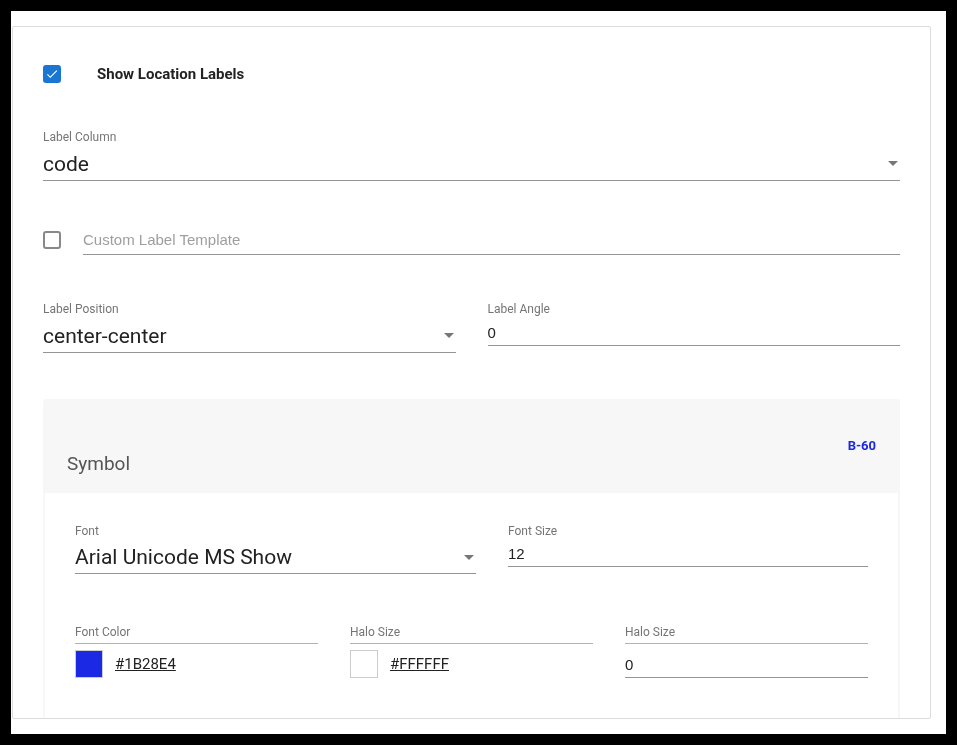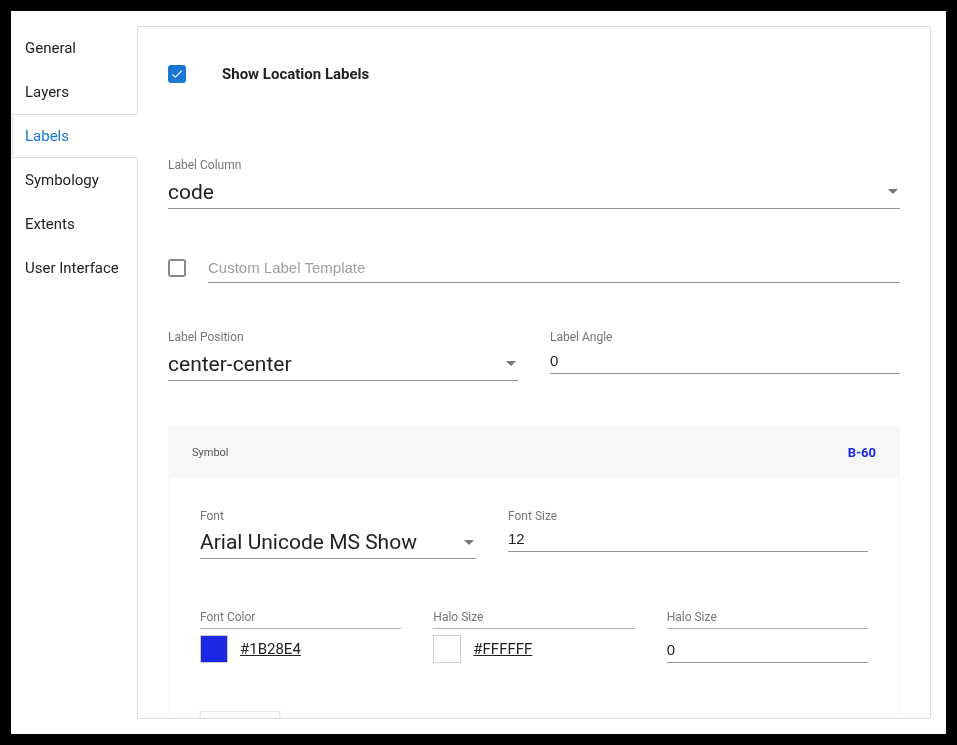--- a/index.html
+++ b/index.html
@@ -67,21 +67,21 @@
     background: #1976d2;
     border-color: #1976d2;
   }
   .checkbox.checked svg { display: block; }
   .checkbox svg { display: none; width: 14px; height: 14px; }
   .bold-label {
     font-weight: 700;
     font-size: 15px;
     color: #222;
   }
-  .field-block { margin-top: 74px; }
+  .field-block { margin-top: 46px; }
   .small-label {
     font-size: 12px;
     color: #757575;
     line-height: 1.4;
   }
   .select-row, .input-row {
     display: flex;
     align-items: center;
     justify-content: space-between;
     border-bottom: 1px solid rgba(0,0,0,0.42);
@@ -138,22 +138,23 @@
     margin-top: 46px;
     padding-bottom: 10px;
   }
   .symbol-header {
     display: flex;
     justify-content: space-between;
     align-items: center;
     padding: 18px 24px;
   }
   .symbol-title {
-    font-size: 11px;
+    font-size: 19px;
     color: #555;
+    margin-top: 35px;
   }
   .symbol-code {
     font-size: 13px;
     font-weight: 700;
     color: #1b28e4;
   }
   .symbol-body {
     background: #fff;
     margin: 0 2px;
     padding: 30px 30px 42px 30px;
@@ -204,28 +205,20 @@
     align-items: center;
     justify-content: center;
     cursor: pointer;
   }
 </style>
 </head>
 <body>
 
 <div class="frame">
 
-  <div class="sidebar">
-    <div class="tab">General</div>
-    <div class="tab">Layers</div>
-    <div class="tab active">Labels</div>
-    <div class="tab">Symbology</div>
-    <div class="tab">Extents</div>
-    <div class="tab">User Interface</div>
-  </div>
 
   <div class="main">
 
     <div class="row-checkbox">
       <div class="checkbox checked">
         <svg viewBox="0 0 24 24">
             <path fill="#fff" d="M9 16.17 4.83 12l-1.42 1.41L9 19 21 7l-1.41-1.41z"></path>
           </svg>
       </div>
       <span class="bold-label">Show Location Labels</span>

